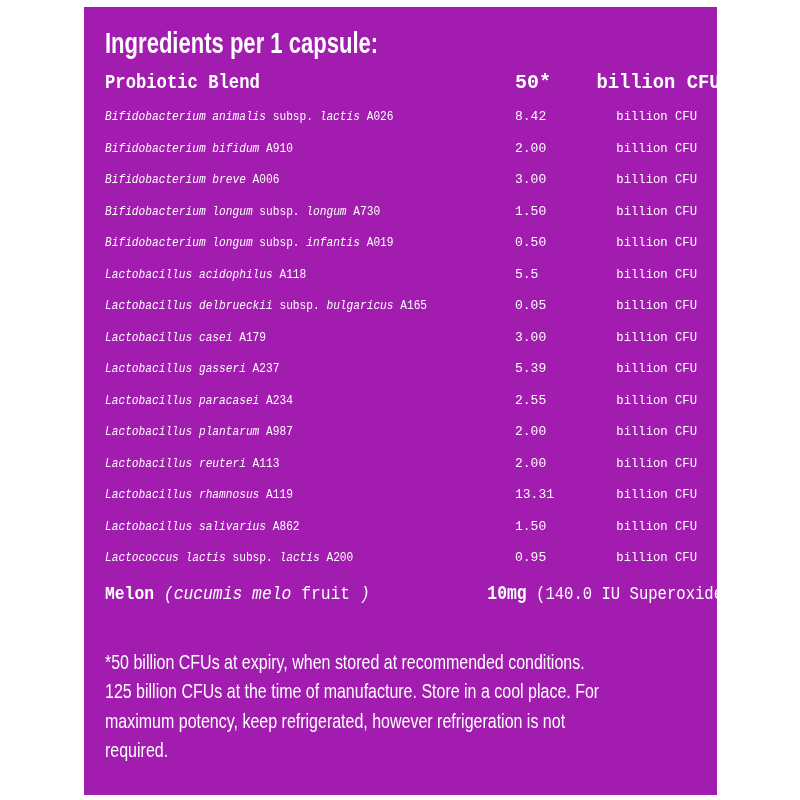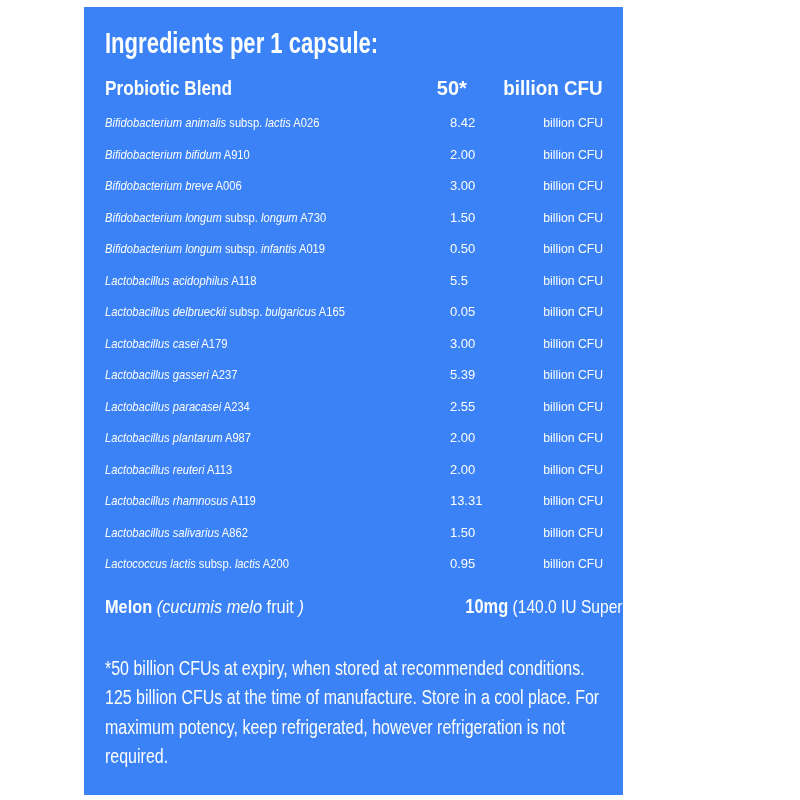--- a/index.html
+++ b/index.html
@@ -7,39 +7,39 @@
     padding: 0;
     width: 800px;
     height: 800px;
     background: #ffffff;
     font-family: "Liberation Sans", sans-serif;
   }
   .panel {
     position: absolute;
     left: 84px;
     top: 7px;
-    width: 539px;
+    width: 633px;
     height: 788px;
-    background: #3b82f6;
+    background: #a21caf;
     color: #FDFEFE;
     overflow: hidden;
   }
   .content {
     padding: 21px 20px 0 21px;
   }
   .title {
     margin: 0;
     font-size: 29px;
     line-height: 30px;
     font-weight: 700;
     white-space: nowrap;
     transform: scaleX(0.76);
     transform-origin: 0 50%;
   }
-  .table { margin-top: 12px; }
+  .table { margin-top: 6px; font-family: Liberation Mono, monospace; }
   .row {
     display: flex;
     align-items: center;
     height: 31.5px;
     font-size: 13px;
   }
   .row.header {
     height: 37px;
     font-size: 20px;
     font-weight: 700;
@@ -58,21 +58,21 @@
     width: 107px;
     text-align: right;
     white-space: nowrap;
     transform: scaleX(0.94);
     transform-origin: 100% 50%;
   }
   .it { font-style: italic; }
   .b  { font-weight: 700; font-style: normal; }
   .melon-row {
     display: flex;
-    align-items: flex-end;
+    align-items: center;
     height: 36px;
     margin-top: 2px;
     font-size: 19px;
   }
   .melon-row .name { flex: 0 0 300px; }
   .melon-amount {
     flex: 1;
     text-align: right;
     white-space: nowrap;
     transform: scaleX(0.82);

